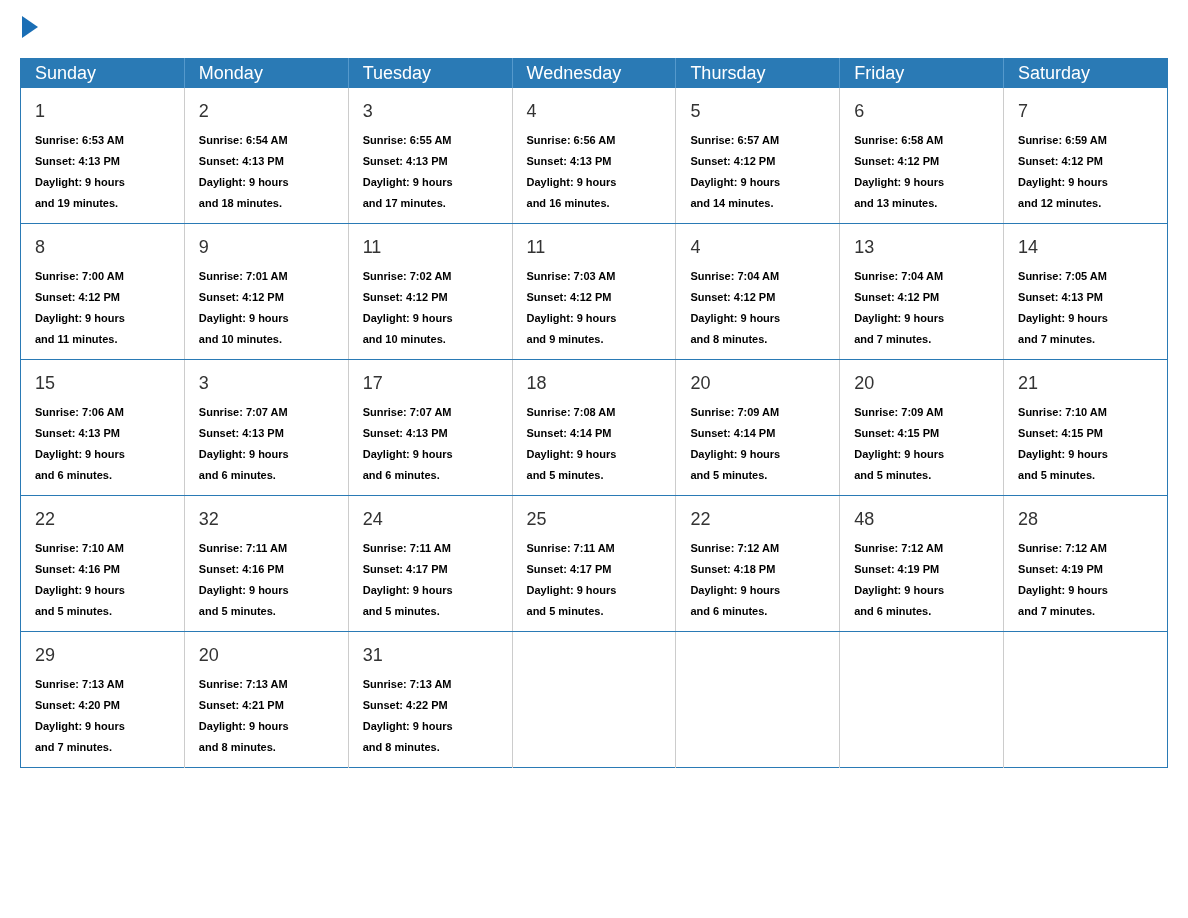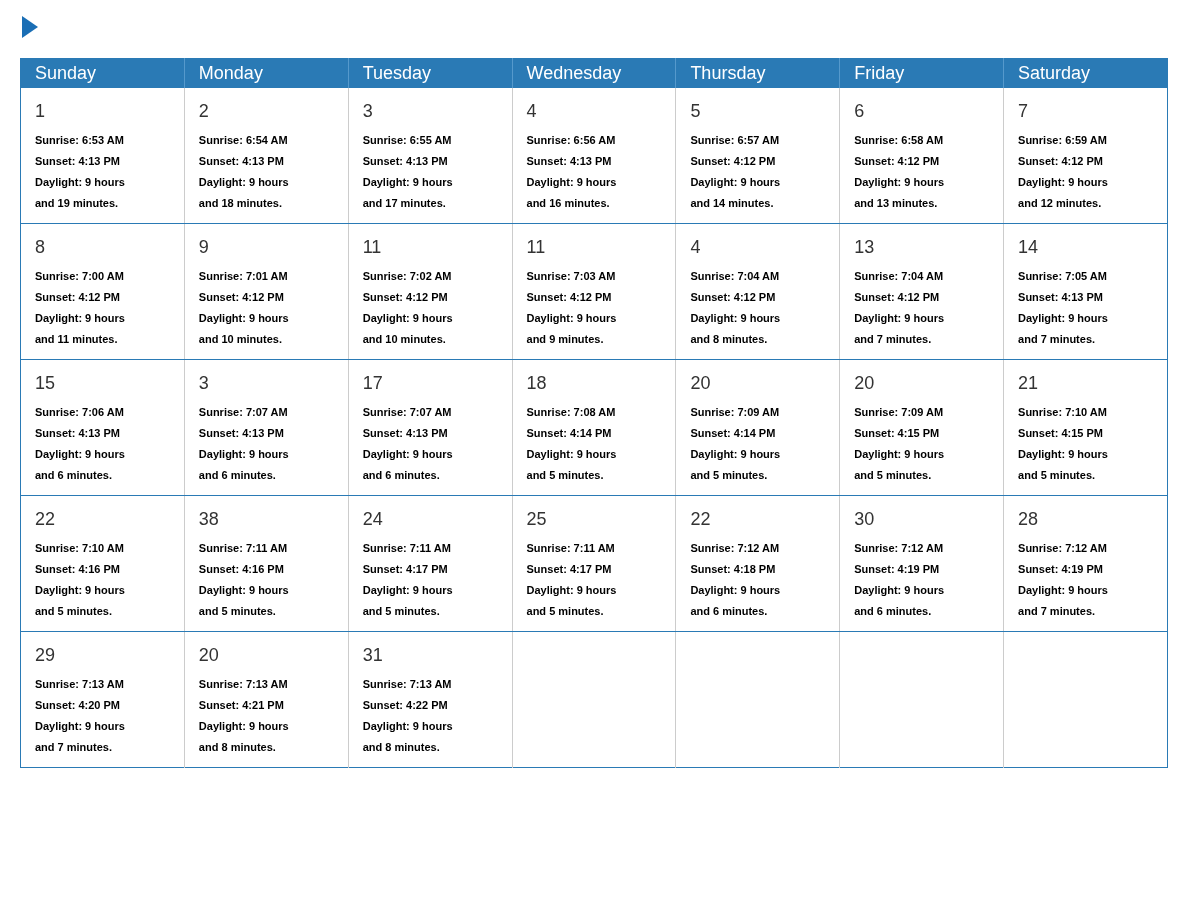--- a/index.html
+++ b/index.html
@@ -163,25 +163,25 @@
         <td><span class="day-number">15</span><span class="day-info">Sunrise: 7:06 AM<br>Sunset: 4:13 PM<br>Daylight: 9 hours<br>and 6 minutes.</span></td>
         <td><span class="day-number">3</span><span class="day-info">Sunrise: 7:07 AM<br>Sunset: 4:13 PM<br>Daylight: 9 hours<br>and 6 minutes.</span></td>
         <td><span class="day-number">17</span><span class="day-info">Sunrise: 7:07 AM<br>Sunset: 4:13 PM<br>Daylight: 9 hours<br>and 6 minutes.</span></td>
         <td><span class="day-number">18</span><span class="day-info">Sunrise: 7:08 AM<br>Sunset: 4:14 PM<br>Daylight: 9 hours<br>and 5 minutes.</span></td>
         <td><span class="day-number">20</span><span class="day-info">Sunrise: 7:09 AM<br>Sunset: 4:14 PM<br>Daylight: 9 hours<br>and 5 minutes.</span></td>
         <td><span class="day-number">20</span><span class="day-info">Sunrise: 7:09 AM<br>Sunset: 4:15 PM<br>Daylight: 9 hours<br>and 5 minutes.</span></td>
         <td><span class="day-number">21</span><span class="day-info">Sunrise: 7:10 AM<br>Sunset: 4:15 PM<br>Daylight: 9 hours<br>and 5 minutes.</span></td>
       </tr>
       <tr>
         <td><span class="day-number">22</span><span class="day-info">Sunrise: 7:10 AM<br>Sunset: 4:16 PM<br>Daylight: 9 hours<br>and 5 minutes.</span></td>
-        <td><span class="day-number">38</span><span class="day-info">Sunrise: 7:11 AM<br>Sunset: 4:16 PM<br>Daylight: 9 hours<br>and 5 minutes.</span></td>
+        <td><span class="day-number">32</span><span class="day-info">Sunrise: 7:11 AM<br>Sunset: 4:16 PM<br>Daylight: 9 hours<br>and 5 minutes.</span></td>
         <td><span class="day-number">24</span><span class="day-info">Sunrise: 7:11 AM<br>Sunset: 4:17 PM<br>Daylight: 9 hours<br>and 5 minutes.</span></td>
         <td><span class="day-number">25</span><span class="day-info">Sunrise: 7:11 AM<br>Sunset: 4:17 PM<br>Daylight: 9 hours<br>and 5 minutes.</span></td>
         <td><span class="day-number">22</span><span class="day-info">Sunrise: 7:12 AM<br>Sunset: 4:18 PM<br>Daylight: 9 hours<br>and 6 minutes.</span></td>
-        <td><span class="day-number">30</span><span class="day-info">Sunrise: 7:12 AM<br>Sunset: 4:19 PM<br>Daylight: 9 hours<br>and 6 minutes.</span></td>
+        <td><span class="day-number">48</span><span class="day-info">Sunrise: 7:12 AM<br>Sunset: 4:19 PM<br>Daylight: 9 hours<br>and 6 minutes.</span></td>
         <td><span class="day-number">28</span><span class="day-info">Sunrise: 7:12 AM<br>Sunset: 4:19 PM<br>Daylight: 9 hours<br>and 7 minutes.</span></td>
       </tr>
       <tr>
         <td><span class="day-number">29</span><span class="day-info">Sunrise: 7:13 AM<br>Sunset: 4:20 PM<br>Daylight: 9 hours<br>and 7 minutes.</span></td>
         <td><span class="day-number">20</span><span class="day-info">Sunrise: 7:13 AM<br>Sunset: 4:21 PM<br>Daylight: 9 hours<br>and 8 minutes.</span></td>
         <td><span class="day-number">31</span><span class="day-info">Sunrise: 7:13 AM<br>Sunset: 4:22 PM<br>Daylight: 9 hours<br>and 8 minutes.</span></td>
         <td class="empty-cell"></td>
         <td class="empty-cell"></td>
         <td class="empty-cell"></td>
         <td class="empty-cell"></td>

